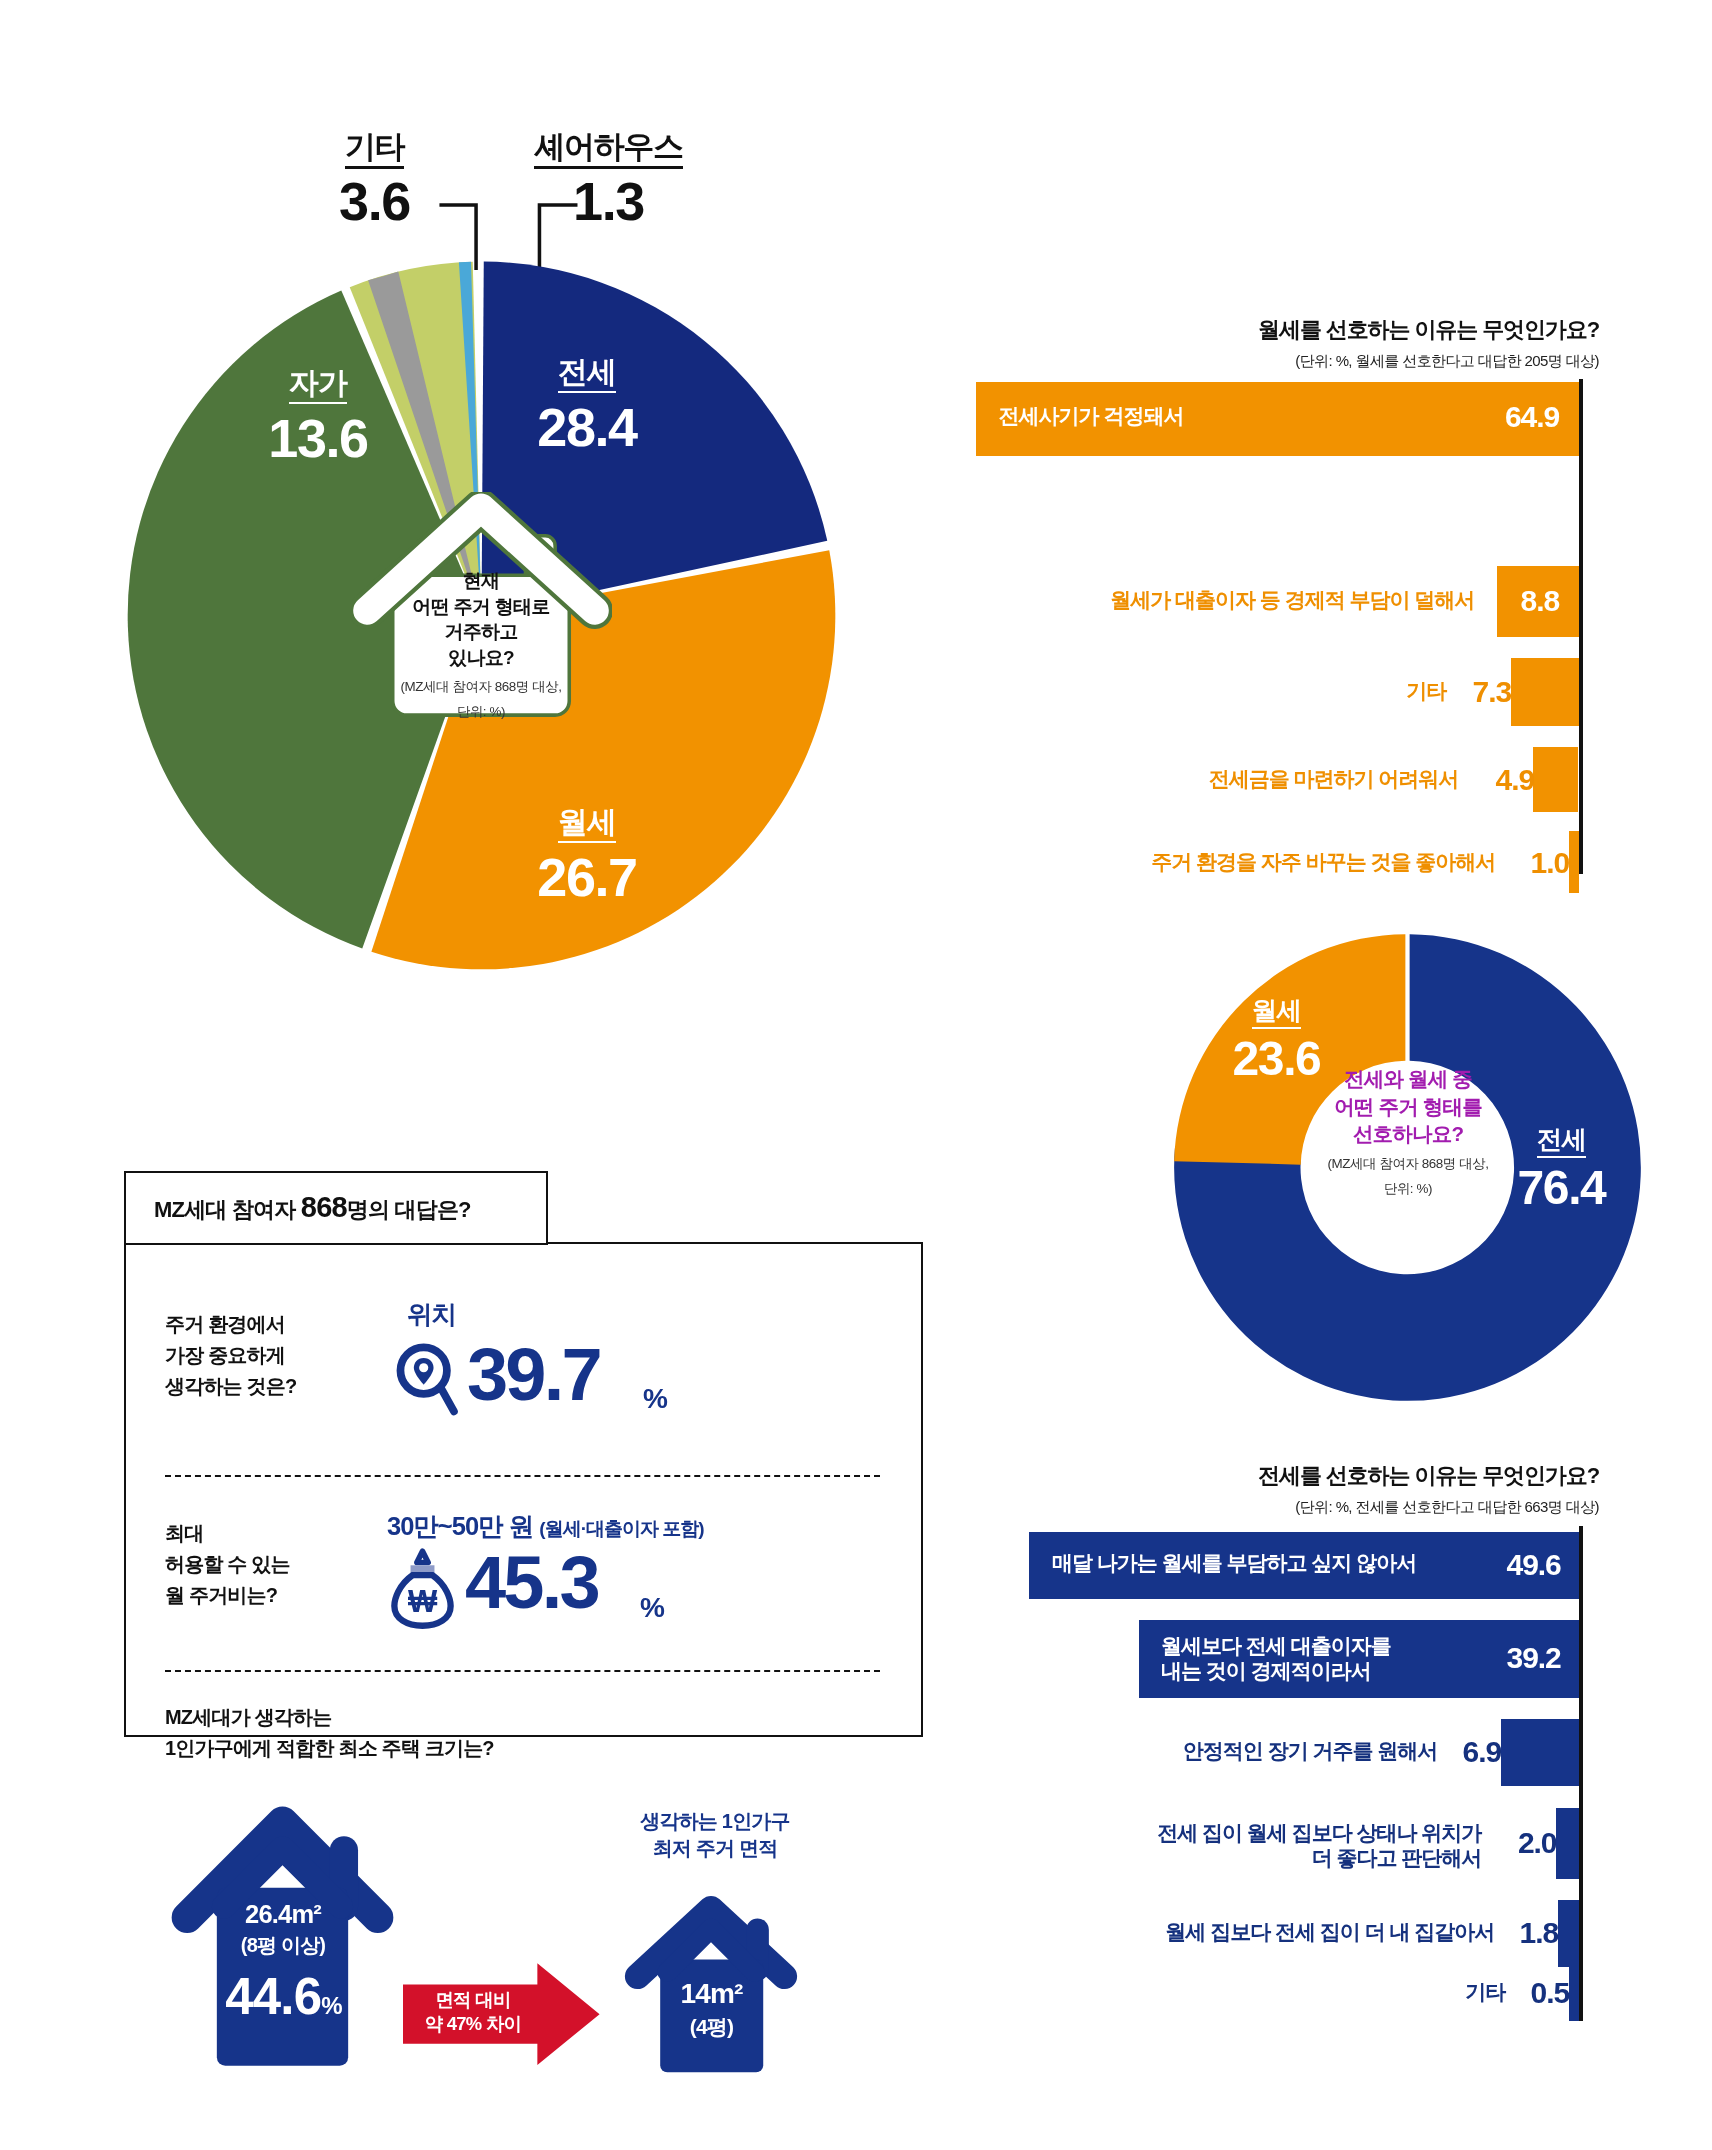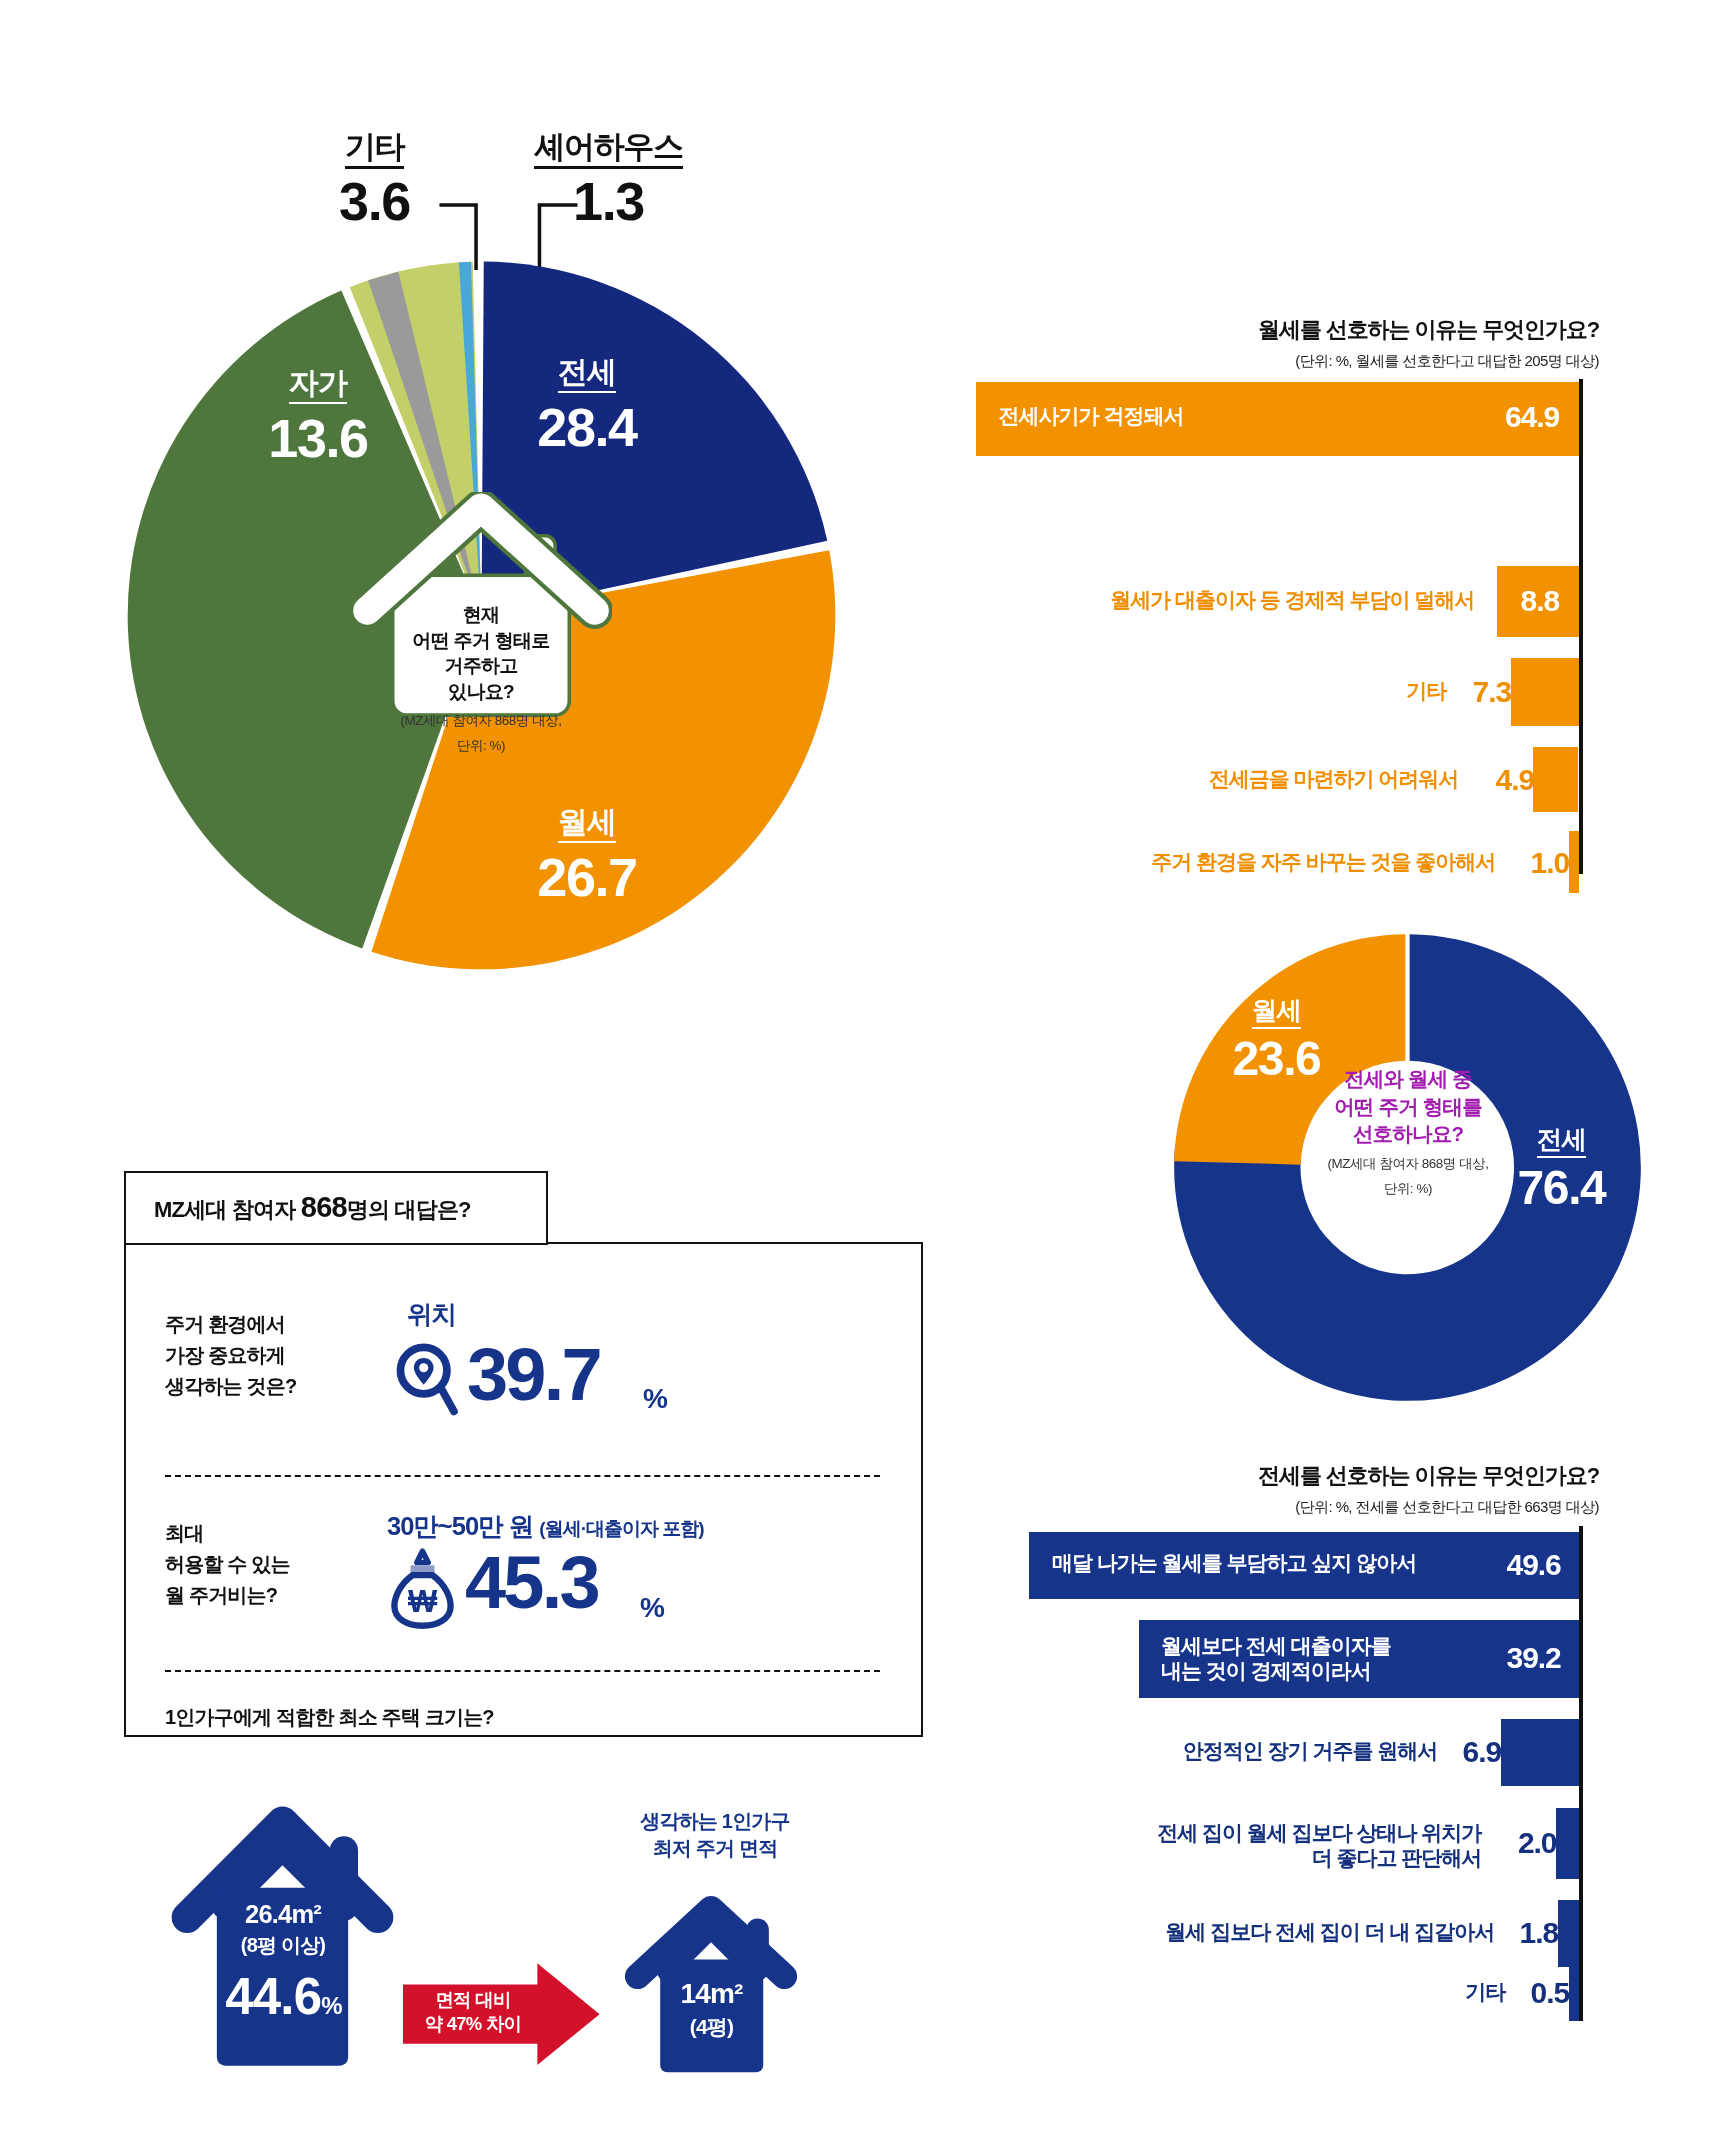--- a/index.html
+++ b/index.html
@@ -19,21 +19,21 @@
   .pie-label{position:absolute;text-align:center;color:#ffffff;font-weight:bold;line-height:1.0;}
   .pie-label .nm{font-size:30px;border-bottom:2.8px solid #ffffff;display:inline-block;padding-bottom:4.2px;letter-spacing:-0.7px;}
   .pie-label .vl{font-size:54px;display:block;margin-top:7px;letter-spacing:-1.4px;}
 
   .callout{position:absolute;text-align:center;color:#111111;line-height:1.0;}
   .callout .nm{font-size:31px;font-weight:bold;border-bottom:3.5px solid #111;display:inline-block;padding-bottom:3.5px;letter-spacing:-1.4px;}
   .callout .vl{font-size:54px;font-weight:bold;display:block;margin-top:5.7px;letter-spacing:-1.4px;}
 
   
   #house-center{left:350px;top:492px;width:262px;height:233px;}
-  .house-txt{position:absolute;left:0;top:76px;width:262px;text-align:center;margin-top:34px;}
+  .house-txt{position:absolute;left:0;top:76px;width:262px;text-align:center;}
   .house-txt .q{font-size:19px;font-weight:bold;line-height:1.35;color:#111;letter-spacing:-0.7px;}
   .house-txt .sub{font-size:13.4px;line-height:1.35;color:#333;margin-top:7px;letter-spacing:-0.4px;}
 
   
   .chart-title{font-size:22px;font-weight:bold;color:#111;text-align:right;letter-spacing:-1.1px;}
   .chart-sub{font-size:15px;color:#222;text-align:right;margin-top:7px;letter-spacing:-0.6px;}
 
   .axis-line{position:absolute;width:4.2px;background:#111;}
 
   .barrow{position:absolute;display:flex;align-items:center;justify-content:flex-end;}
@@ -297,20 +297,21 @@
     <rect x="33" y="26" width="34" height="12" fill="#8e9bc8"></rect>
     <path d="M 36 40 C 16 54 10 74 10 84 C 10 102 28 112 50 112 C 72 112 90 102 90 84 C 90 74 84 54 64 40 Z" fill="none" stroke="#16348a" stroke-width="9"></path>
     <text x="50" y="92" font-family="'Liberation Sans',sans-serif" font-size="44" font-weight="bold" fill="#16348a" text-anchor="middle">₩</text>
   </svg>
   <div class="abs statnum" style="left:341px;top:375px;">45.3</div>
   <div class="abs statpct" style="left:516px;top:421px;">%</div>
 
   <div class="dashed" style="left:41px;top:499px;width:715px;"></div>
 
   <div class="mzq" style="left:41px;top:531px;width:637px;">
+    <div>MZ세대가 생각하는</div>
     <div>1인가구에게 적합한 최소 주택 크기는?</div>
   </div>
 
   <div class="housefig" style="left:42px;top:612px;">
     <svg width="233" height="290" viewBox="0 0 330 410">
       <path d="M 30 190 L 165 55 L 300 190" fill="none" stroke="#16348a" stroke-width="44" stroke-linecap="round" stroke-linejoin="round"></path>
       <line x1="252" y1="95" x2="252" y2="175" stroke="#16348a" stroke-width="40" stroke-linecap="round"></line>
       <rect x="72" y="148" width="186" height="252" rx="12" fill="#16348a"></rect>
       <path d="M 82 175 L 165 92 L 248 175" fill="none" stroke="#16348a" stroke-width="34" stroke-linejoin="round" stroke-linecap="round"></path>
     </svg>

